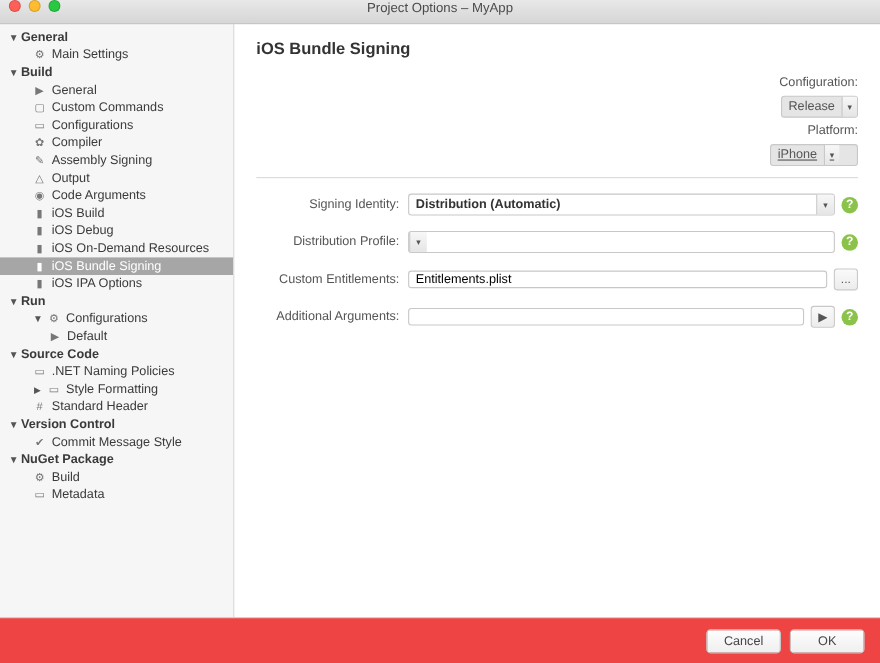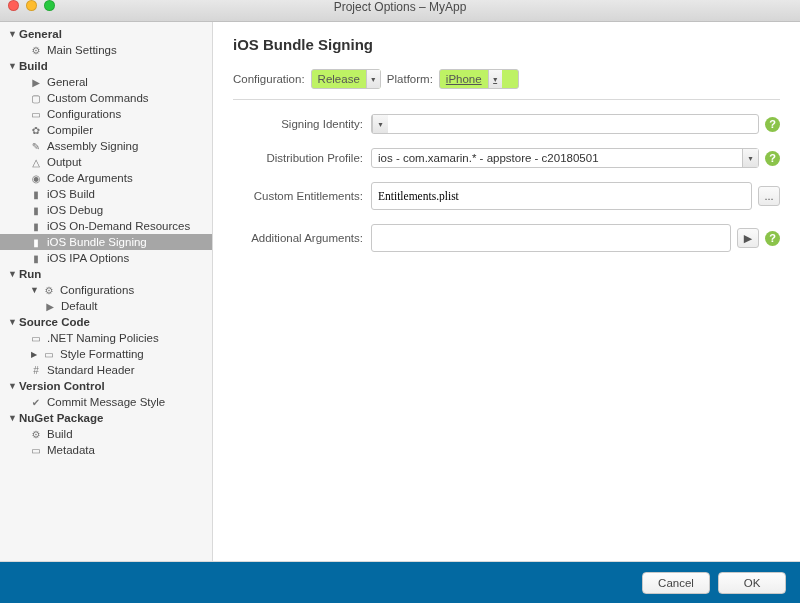--- a/index.html
+++ b/index.html
@@ -14,35 +14,35 @@
 .sidebar { width: 213px; background: #f6f6f6; border-right: 1px solid #d9d9d9; padding: 4px 0; overflow-y: auto; font-size: 11.5px; color: #3a3a3a; }
 .section { padding: 2px 8px; font-weight: 600; font-size: 11.5px; display: flex; align-items: center; gap: 3px; cursor: default; }
 .arrow { width: 8px; text-align: center; font-size: 9px; color: #555; }
 .item { padding: 2px 0 2px 30px; display: flex; align-items: center; gap: 5px; cursor: pointer; }
 .item.sub { padding-left: 44px; }
 .item.active { background: #a6a6a6; color: #fff; }
 .icon { width: 12px; height: 12px; display: inline-flex; align-items: center; justify-content: center; font-size: 10px; color: #777; }
 .item.active .icon { color: #fff; }
 .main { flex: 1; padding: 14px 20px; display: flex; flex-direction: column; }
 .main h1 { font-size: 15px; font-weight: 700; color: #333; margin-bottom: 16px; }
-.toprow { display: flex; align-items: center; gap: 6px; font-size: 11.5px; color: #555; margin-bottom: 10px; }
-.select { display: inline-flex; align-items: center; background: #bef264; border: 1px solid #c8c8c8; border-radius: 3px; font-size: 11.5px; height: 20px; }
+.toprow { display: flex; align-items: flex-end; gap: 6px; font-size: 11.5px; color: #555; margin-bottom: 10px; flex-direction: column; }
+.select { display: inline-flex; align-items: center; background: #e5e5e5; border: 1px solid #c8c8c8; border-radius: 3px; font-size: 11.5px; height: 20px; }
 .select .val { padding: 0 6px; }
 .select .btn { width: 14px; height: 100%; background: linear-gradient(#f7f7f7,#e5e5e5); border-left: 1px solid #c8c8c8; display: flex; align-items: center; justify-content: center; font-size: 8px; color: #555; }
 .divider { border-top: 1px solid #d9d9d9; margin-bottom: 14px; }
 .formrow { display: flex; align-items: center; margin-bottom: 14px; gap: 6px; }
 .formrow .label { width: 132px; text-align: right; font-size: 11.5px; color: #555; padding-right: 2px; }
 .field { flex: 1; display: inline-flex; align-items: center; background: #fff; border: 1px solid #c8c8c8; border-radius: 3px; height: 20px; font-size: 11.5px; }
 .field .val { flex: 1; padding: 0 6px; white-space: nowrap; overflow: hidden; color: #333; }
 .field.bold .val { font-weight: 600; }
 .field .btn { width: 16px; height: 100%; background: linear-gradient(#f7f7f7,#e5e5e5); border-left: 1px solid #c8c8c8; display: flex; align-items: center; justify-content: center; font-size: 8px; color: #555; }
-input.txt { flex: 1; border: 1px solid #c8c8c8; border-radius: 3px; height: 28px; padding: 0 6px; font-size: 11.5px; outline: none; font-family: Liberation Serif, serif; }
+input.txt { flex: 1; border: 1px solid #c8c8c8; border-radius: 3px; height: 16px; padding: 0 6px; font-size: 11.5px; outline: none; }
 .smallbtn { width: 22px; height: 20px; border: 1px solid #c8c8c8; border-radius: 3px; background: linear-gradient(#fafafa,#ececec); font-size: 11px; color: #555; display: flex; align-items: center; justify-content: center; cursor: pointer; }
 .help { width: 15px; height: 15px; border-radius: 50%; background: #8bc34a; color: #fff; font-size: 11px; font-weight: 700; display: flex; align-items: center; justify-content: center; }
-.footer { height: 42px; border-top: 1px solid #d9d9d9; display: flex; align-items: center; justify-content: flex-end; gap: 8px; padding: 0 14px; background: #0369a1; }
+.footer { height: 42px; border-top: 1px solid #d9d9d9; display: flex; align-items: center; justify-content: flex-end; gap: 8px; padding: 0 14px; background: #ef4444; }
 .footbtn { min-width: 68px; height: 22px; border: 1px solid #c8c8c8; border-radius: 4px; background: linear-gradient(#fdfdfd,#efefef); font-size: 11.5px; color: #444; cursor: pointer; }
 </style>
 </head>
 <body>
 
 <div class="window">
   <div class="titlebar">
     <div class="traffic">
       <div class="dot red"></div>
       <div class="dot yel"></div>
@@ -183,29 +183,29 @@
         <div class="select" style="min-width:80px;text-decoration:underline;">
           <span class="val">iPhone</span>
           <span class="btn">▾</span>
         </div>
       </div>
       <div class="divider"></div>
 
       <div class="formrow">
         <div class="label">Signing Identity:</div>
         <div class="field bold">
+          <span class="val">Distribution (Automatic)</span>
           <span class="btn">▾</span>
         </div>
         <div class="help">?</div>
       </div>
 
       <div class="formrow">
         <div class="label">Distribution Profile:</div>
         <div class="field">
-          <span class="val">ios - com.xamarin.* - appstore - c20180501</span>
           <span class="btn">▾</span>
         </div>
         <div class="help">?</div>
       </div>
 
       <div class="formrow">
         <div class="label">Custom Entitlements:</div>
         <input class="txt" value="Entitlements.plist" style="">
         <div class="smallbtn">...</div>
       </div>

